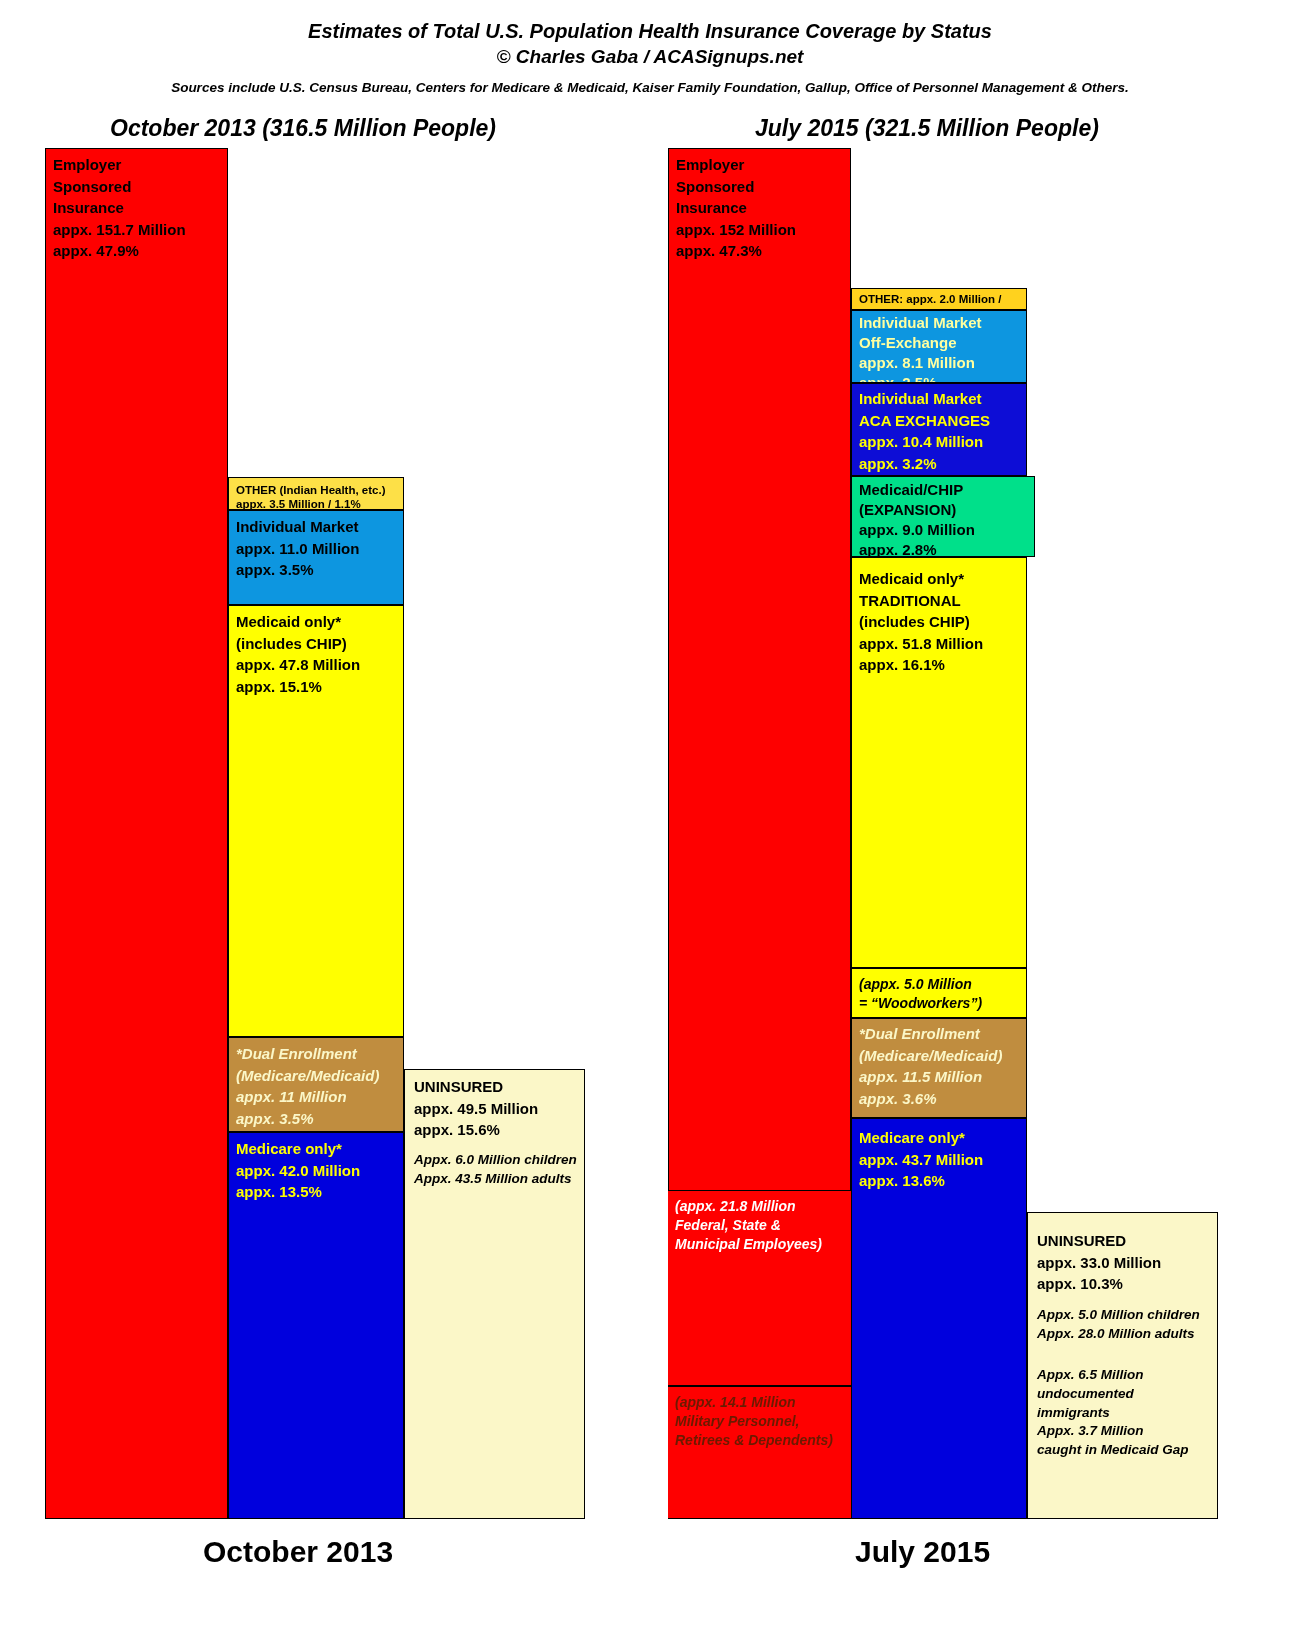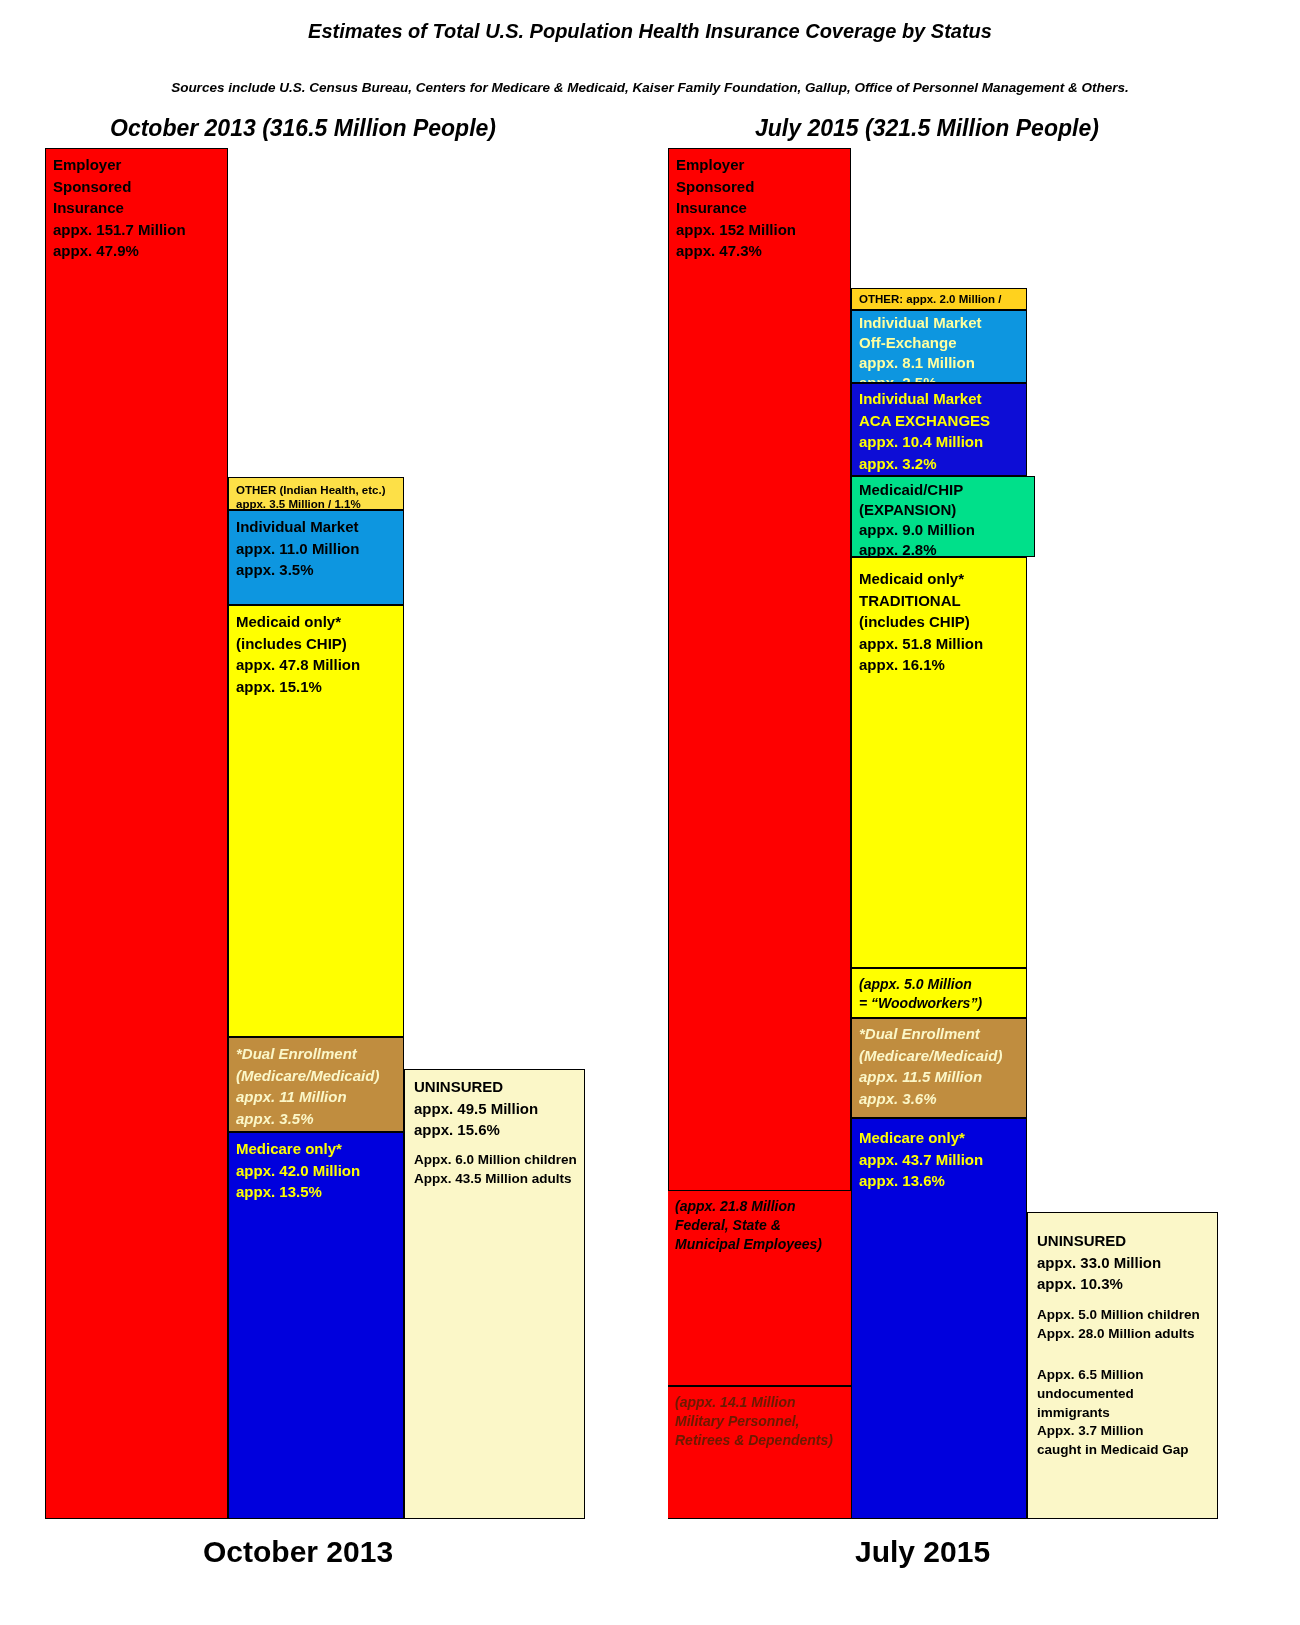--- a/index.html
+++ b/index.html
@@ -98,29 +98,31 @@
     font-size: 15px;
     font-weight: bold;
     line-height: 21.5px;
     white-space: pre-line;
   }
   .uninsured-detail {
     position: absolute;
     left: 9px;
     font-size: 13.5px;
     font-weight: bold;
+    font-style: italic;
     line-height: 19px;
     white-space: pre-line;
   }
 </style>
 </head>
 <body>
 
 <div class="title-block">
   <div class="title-line1">Estimates of Total U.S. Population Health Insurance Coverage by Status</div>
+  <div class="title-line2">© Charles Gaba / ACASignups.net</div>
 </div>
 <div class="sources">Sources include U.S. Census Bureau, Centers for Medicare &amp; Medicaid,  Kaiser Family Foundation, Gallup, Office of Personnel Management &amp; Others.</div>
 
 <div class="panel-heading" style="left:110px; top:115px;">October 2013 (316.5 Million People)</div>
 <div class="panel-heading" style="left:755px; top:115px;">July 2015 (321.5 Million People)</div>
 
 <div class="seg" style="left:45px; top:148px; width:183px; height:1371px; background:#fe0000;">
   <div class="lbl">Employer
 Sponsored
 Insurance
@@ -165,21 +167,21 @@
 
 <div class="seg" style="left:668px; top:148px; width:183px; height:1371px; background:#fe0000;">
   <div class="lbl">Employer
 Sponsored
 Insurance
 appx. 152 Million
 appx. 47.3%</div>
 </div>
 
 <div class="seg" style="left:668px; top:1190px; width:183px; height:196px; background:#fe0000; border-left:none; border-right:none;">
-  <div class="sub" style="top:6px; color:#000000;">(appx. 21.8 Million
+  <div class="sub" style="top:6px; color:#ffffff;">(appx. 21.8 Million
 Federal, State &amp;
 Municipal Employees)</div>
 </div>
 <div class="seg" style="left:668px; top:1386px; width:183px; height:133px; background:#fe0000; border-left:none; border-right:none;">
   <div class="sub" style="top:6px; color:#6b1a00;">(appx. 14.1 Million
 Military Personnel,
 Retirees &amp; Dependents)</div>
 </div>
 
 <div class="seg" style="left:851px; top:288px; width:176px; height:22px; background:#ffd21e;">

